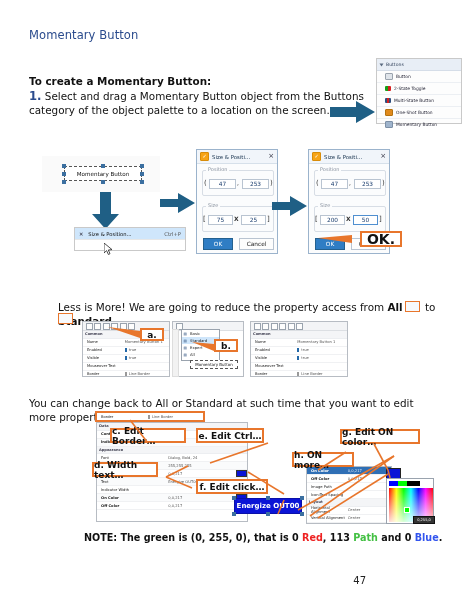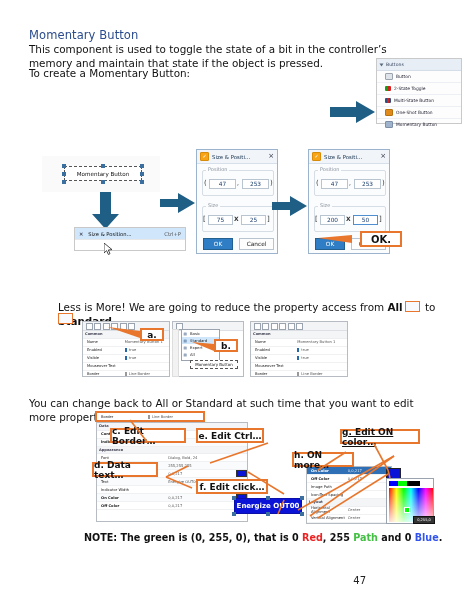--- a/index.html
+++ b/index.html
@@ -136,36 +136,39 @@
   .ruler{position:absolute;background:#f2f2f2;border:1px solid #ddd;box-sizing:border-box;}
   .pageno{position:absolute;right:22px;bottom:14px;font-size:10px;color:#222;}
 </style>
 </head>
 <body>
 
 <div class="page">
 
   <div class="h-title">Momentary Button</div>
 
-  <div class="para" style="left:29px;top:42px;width:402px;">This component is used to toggle the state of a bit in the controller’s memory and maintain that state if the object is pressed.</div>
-
-  <div class="para" style="left:29px;top:66px;width:402px;">To create a Momentary Button:</div>
-
+
+  <div class="para" style="left:29px;top:74px;width:402px;font-weight:bold;">To create a Momentary Button:</div>
+
+  <div class="para" style="left:29px;top:89px;width:370px;">
+    <span class="step-num">1.</span>
+    <span>Select and drag a Momentary Button object from the Buttons category of the object palette to a location on the screen.</span>
+  </div>
 
 
 
   <div class="para" style="left:58px;top:300px;width:380px;">
     <span>Less is More! We are going to reduce the property access from </span><span class="b">All</span><span style="display:inline-block;width:13px;height:9px;border:1px solid #e8762c;background:#f7f9fc;vertical-align:-1px;margin:0 2px;"></span><span> to </span><span class="b">Standard</span>
   </div>
   <span style="position:absolute;left:58px;top:313px;width:13px;height:9px;border:1px solid #e8762c;background:#f7f9fc;"></span>
 
   <div class="para" style="left:29px;top:396px;width:400px;">You can change back to All or Standard at such time that you want to edit more properties.</div>
 
   <div class="para" style="left:84px;top:531px;width:360px;font-size:9.6px;">
-    <span class="b">NOTE: The green is (0, 255, 0), that is 0 </span><span class="red">Red</span><span class="b">, 255 </span><span class="green">Path</span><span class="b"> and 0 </span><span class="blue">Blue</span><span class="b">.</span>
+    <span class="b">NOTE: The green is (0, 255, 0), that is 0 </span><span class="red">Red</span><span class="b">, 113 </span><span class="green">Path</span><span class="b"> and 0 </span><span class="blue">Blue</span><span class="b">.</span>
   </div>
 
   <div class="pageno">47</div>
 
   <div class="shot" id="palette">
     <div class="p-head">
       <span class="tri"></span>
       <span>Buttons</span>
     </div>
     <div class="p-row">
@@ -277,21 +280,21 @@
     <span class="paren" style="left:6px;top:65px;">[</span>
     <div class="fld" style="left:11px;top:65px;width:25px;height:10px;">200</div>
     <span class="paren" style="left:37px;top:65px;font-size:6px;font-weight:bold;">X</span>
     <div class="fld sel" style="left:44px;top:65px;width:25px;height:10px;">50</div>
     <span class="paren" style="left:70px;top:65px;">]</span>
 
     <div class="dbtn ok" style="left:6px;top:88px;width:30px;height:12px;">OK</div>
     <div class="dbtn cancel" style="left:42px;top:88px;width:35px;height:12px;">Cancel</div>
   </div>
 
-  <div class="callout" style="left:360px;top:231px;width:42px;height:16px;font-size:10px;">OK.</div>
+  <div class="callout" style="left:360px;top:231px;width:42px;height:16px;font-size:14px;">OK.</div>
   <svg style="position:absolute;left:318px;top:233px;" width="46" height="12">
     <polygon points="0,5 34,2 34,10" fill="#e8762c"></polygon>
   </svg>
 
   <div class="pp" style="left:82px;top:321px;width:88px;height:56px;">
     <div class="ptb">
       <i></i>
         <i></i>
         <i></i>
       <i></i>
@@ -491,24 +494,24 @@
   <div class="cpick" style="left:386px;top:478px;width:48px;height:46px;">
     <div style="position:absolute;left:2px;top:2px;width:44px;height:5px;background:linear-gradient(90deg,#0000ff 0 20%,#00ff00 20% 40%,#000 40% 70%,#fff 70% 100%);"></div>
     <div class="cp-grad" style="left:2px;top:9px;width:44px;height:34px;background:
       linear-gradient(to bottom, rgba(255,255,255,0) 0%, rgba(255,255,255,.85) 100%),
       linear-gradient(to right,#ff0000,#ffff00,#00ff00,#00ffff,#0000ff,#ff00ff,#ff0000);"></div>
     <span style="position:absolute;left:17px;top:28px;width:4px;height:4px;border:1px solid #fff;background:#00ff00;"></span>
     <div class="cp-val" style="left:26px;top:37px;width:20px;height:6px;">0,255,0</div>
   </div>
 
   <div class="callout" style="left:110px;top:428px;width:76px;height:15px;font-size:9px;">c. Edit Border…</div>
-  <div class="callout" style="left:92px;top:462px;width:66px;height:15px;font-size:9px;">d. Data text…</div>
+  <div class="callout" style="left:92px;top:462px;width:66px;height:15px;font-size:9px;">d. Width text…</div>
   <div class="callout" style="left:196px;top:428px;width:68px;height:15px;font-size:9px;">e. Edit Ctrl…</div>
   <div class="callout" style="left:196px;top:479px;width:72px;height:15px;font-size:9px;">f. Edit click…</div>
-  <div class="callout" style="left:340px;top:429px;width:80px;height:15px;font-size:9px;text-decoration:underline;">g. Edit ON color…</div>
+  <div class="callout" style="left:340px;top:429px;width:80px;height:15px;font-size:9px;">g. Edit ON color…</div>
   <div class="callout" style="left:292px;top:452px;width:62px;height:15px;font-size:9px;">h. ON more…</div>
 
   <svg style="position:absolute;left:88px;top:408px;" width="376" height="120">
     <g stroke="#e8762c" stroke-width="1.6" fill="none">
       <line x1="60" y1="35" x2="42" y2="12"></line>
       <line x1="78" y1="69" x2="100" y2="58"></line>
       <line x1="78" y1="69" x2="104" y2="80"></line>
       <line x1="180" y1="35" x2="122" y2="55"></line>
       <line x1="196" y1="86" x2="160" y2="64"></line>
       <line x1="196" y1="92" x2="190" y2="106"></line>

